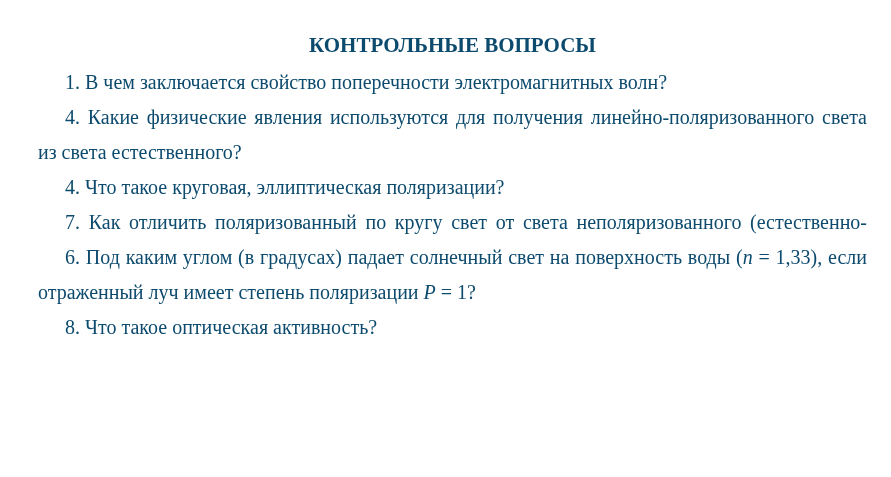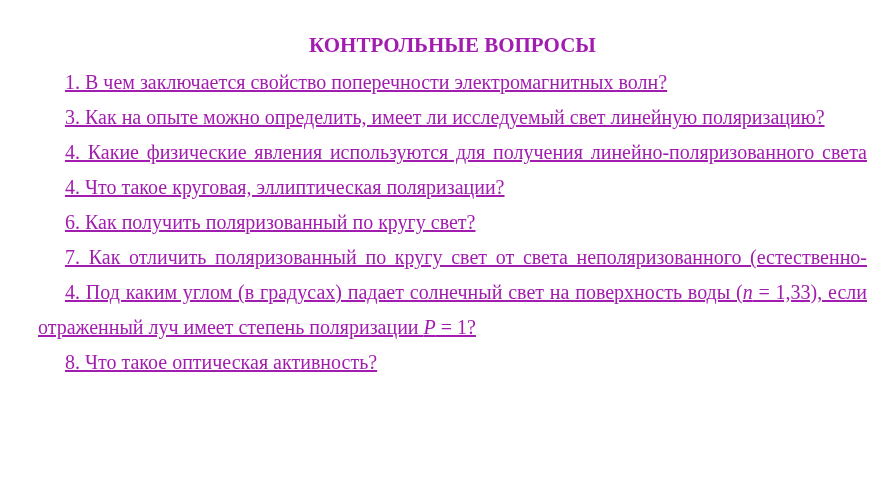--- a/index.html
+++ b/index.html
@@ -5,21 +5,21 @@
   html, body {
     margin: 0;
     padding: 0;
     background: #ffffff;
   }
   .page {
     position: relative;
     width: 891px;
     height: 477px;
     background: #ffffff;
-    color: #a21caf;
+    color: #0c4a6e;
     font-family: "Liberation Serif", "DejaVu Serif", serif;
     font-size: 20px;
     box-sizing: border-box;
     padding: 28px 24px 0 38px;
     overflow: hidden;
   }
   .title {
     font-size: 21px;
     font-weight: bold;
     text-align: center;
@@ -27,42 +27,40 @@
     margin: 0 0 2px 0;
     white-space: nowrap;
   }
   .questions {
     width: 100%;
   }
   .line {
     line-height: 35px;
     white-space: nowrap;
     text-align: left;
-    text-decoration: underline;
   }
   .line.indent {
     padding-left: 27px;
   }
   .line.justify {
     text-align: justify;
     text-align-last: justify;
   }
   .seg.it {
     font-style: italic;
   }
 </style>
 </head>
 <body>
 
 <div class="page">
   <h1 class="title">КОНТРОЛЬНЫЕ ВОПРОСЫ</h1>
   <div class="questions" id="questions">
       <div class="line indent"><span class="seg">1. В чем заключается свойство поперечности электромагнитных волн?</span></div>
-      <div class="line indent"><span class="seg">3. Как на опыте можно определить, имеет ли исследуемый свет линейную поляризацию?</span></div>
       <div class="line indent justify"><span class="seg">4. Какие физические явления используются для получения линейно-поляризованного света</span></div>
+      <div class="line"><span class="seg">из света естественного?</span></div>
       <div class="line indent"><span class="seg">4. Что такое круговая, эллиптическая поляризации?</span></div>
-      <div class="line indent"><span class="seg">6. Как получить поляризованный по кругу свет?</span></div>
       <div class="line indent justify"><span class="seg">7. Как отличить поляризованный по кругу свет от света неполяризованного (естественно-</span></div>
-      <div class="line indent justify"><span class="seg">4. Под каким углом (в градусах) падает солнечный свет на поверхность воды (</span><span class="seg it">n</span><span class="seg"> = 1,33), если</span></div>
+      <div class="line indent justify"><span class="seg">6. Под каким углом (в градусах) падает солнечный свет на поверхность воды (</span><span class="seg it">n</span><span class="seg"> = 1,33), если</span></div>
       <div class="line"><span class="seg">отраженный луч имеет степень поляризации </span><span class="seg it">P</span><span class="seg"> = 1?</span></div>
       <div class="line indent"><span class="seg">8. Что такое оптическая активность?</span></div>
     </div>
 </div>
 
 </body></html>

